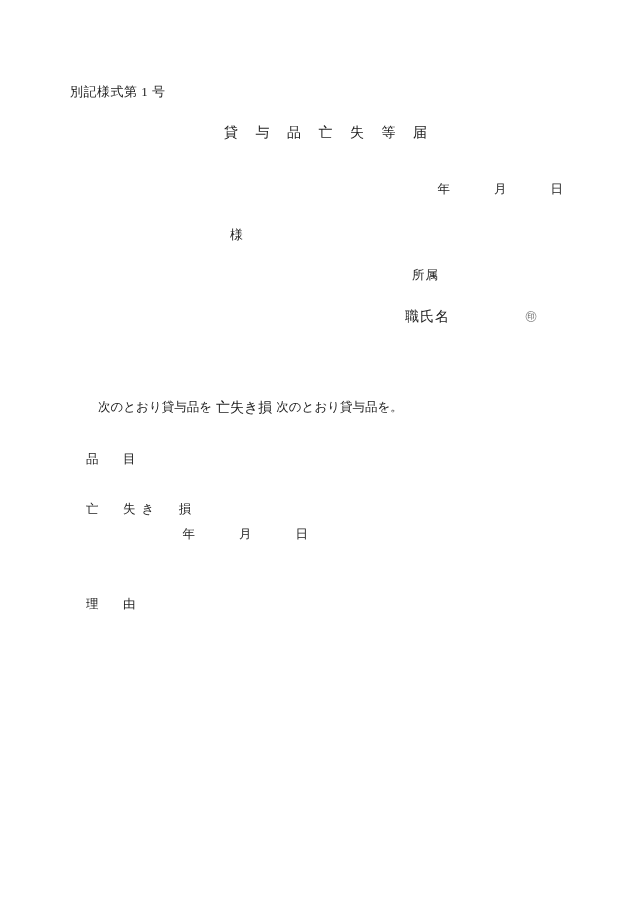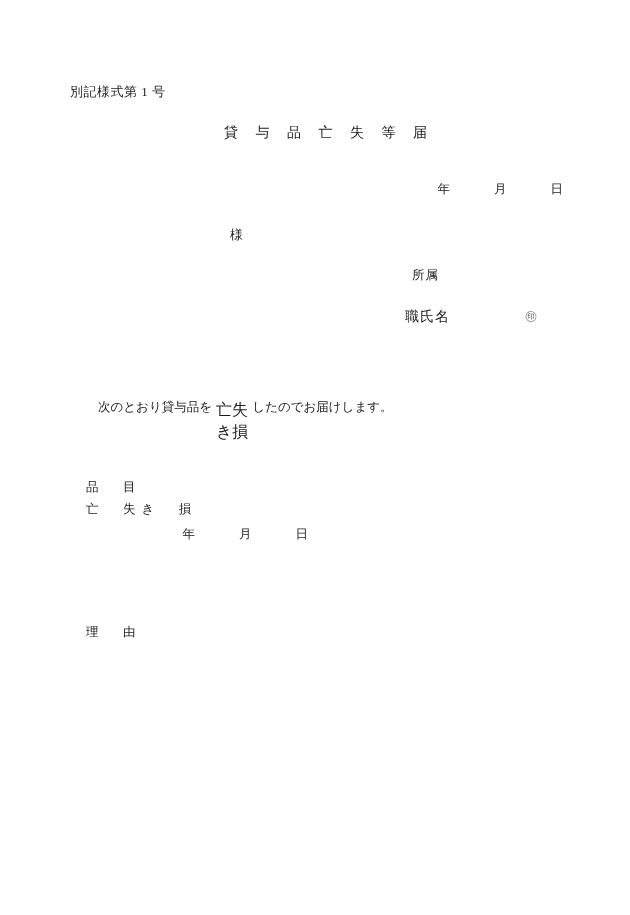--- a/index.html
+++ b/index.html
@@ -74,32 +74,31 @@
     left: 98px;
     top: 369px;
     font-size: 12.5px;
   }
   .statement-row {
     display: flex;
     align-items: flex-start;
   }
   .stacked {
     display: inline-flex;
-    flex-direction: column;
+    flex-direction: row;
     line-height: 1.35;
-    font-size: 16px;
+    font-size: 14px;
     margin: 0 4px;
   }
   .stacked span {
     display: block;
   }
   .field-label {
     font-size: 12.5px;
     letter-spacing: 6px;
-    margin-top: 28px;
   }
   .row-item {
     left: 86px;
     font-size: 12.5px;
   }
   .item-row { top: 451px; }
   .reason-row { top: 596px; }
   .loss-stacked {
     position: absolute;
     left: 86px;
@@ -142,21 +141,21 @@
 
   <div class="abs seal-mark">㊞</div>
 
   <div class="abs statement">
     <div class="statement-row">
       <span>次のとおり貸与品を</span>
       <span class="stacked">
         <span>亡失</span>
         <span>き損</span>
       </span>
-      <span>したのでお届けします。</span>
+      <span>次のとおり貸与品を。</span>
     </div>
   </div>
 
   <div class="abs row-item item-row field-label">品　目</div>
 
   <div class="loss-stacked">
     <span>亡　失</span>
     <span>き　損</span>
   </div>
 

